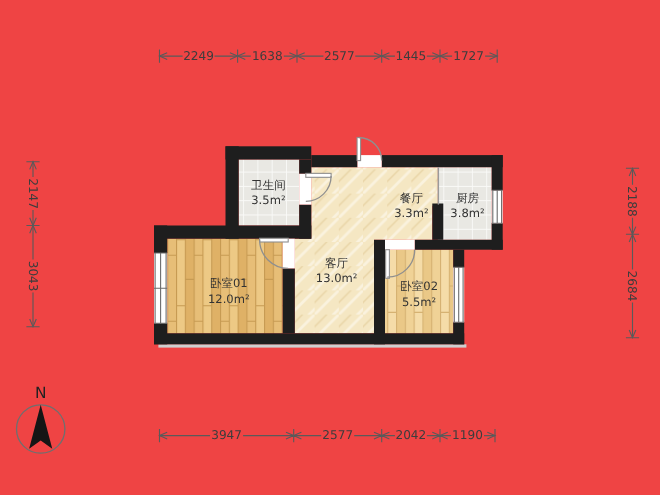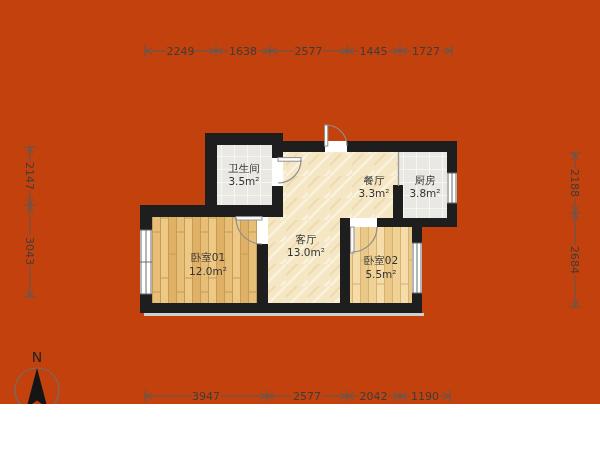--- a/index.html
+++ b/index.html
@@ -1,16 +1,16 @@
 <!DOCTYPE html>
 <html><head>
 <meta charset="utf-8">
 <style>
   html,body{margin:0;padding:0;background:#fff;}
-  .stage{width:600px;height:404px;background:#c2410c;position:relative;overflow:hidden;
+  .stage{width:600px;height:450px;background:#ef4444;position:relative;overflow:hidden;
          font-family:"DejaVu Sans",sans-serif;}
   svg{display:block;}
   .dim-text{font-size:11px;fill:#3d3d3d;font-family:"DejaVu Sans",sans-serif;}
   .room-name{font-size:10.5px;fill:#333;font-family:"DejaVu Sans",sans-serif;}
   .room-area{font-size:10.5px;fill:#333;font-family:"DejaVu Sans",sans-serif;}
   .compass-n{font-size:14px;fill:#222;font-family:"DejaVu Sans",sans-serif;}
   .dimline{stroke:#5a5a5a;stroke-width:1;fill:none;}
   .doorline{stroke:#8f8f8f;stroke-width:1.2;fill:none;}
   .doorleaf{fill:#ffffff;stroke:#8f8f8f;stroke-width:1;}
   .winline{stroke:#6b6b6b;stroke-width:1;fill:none;}

